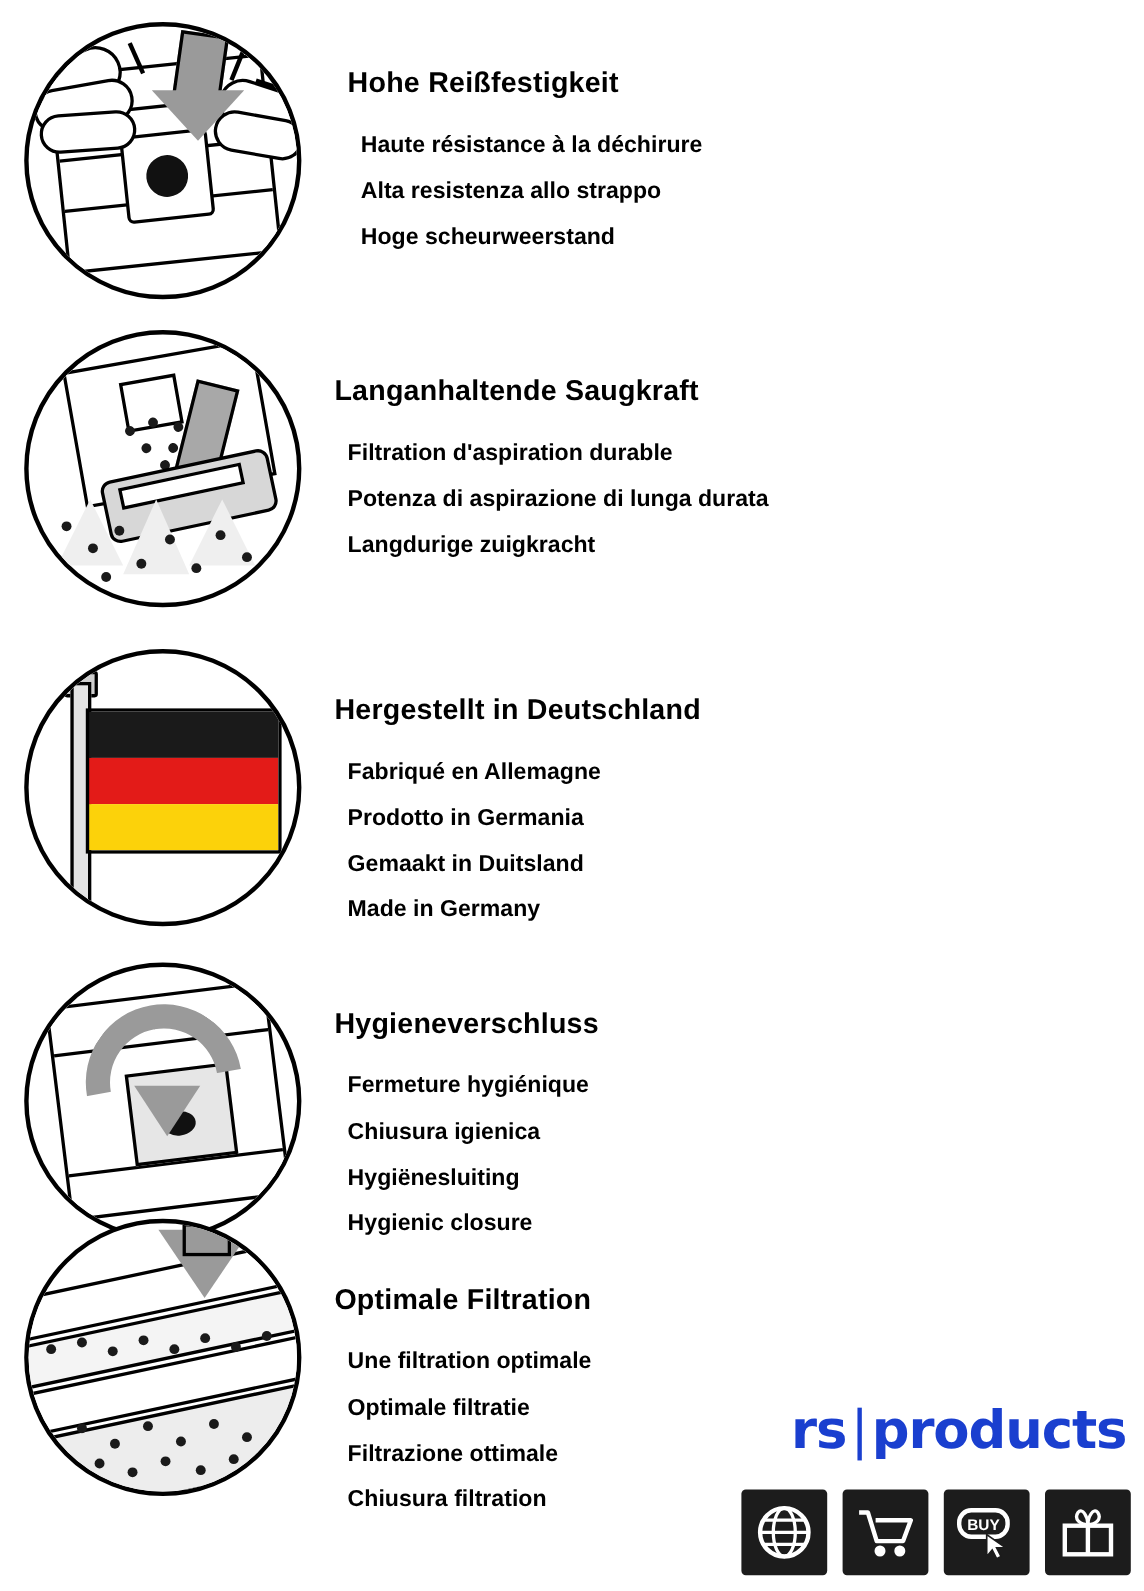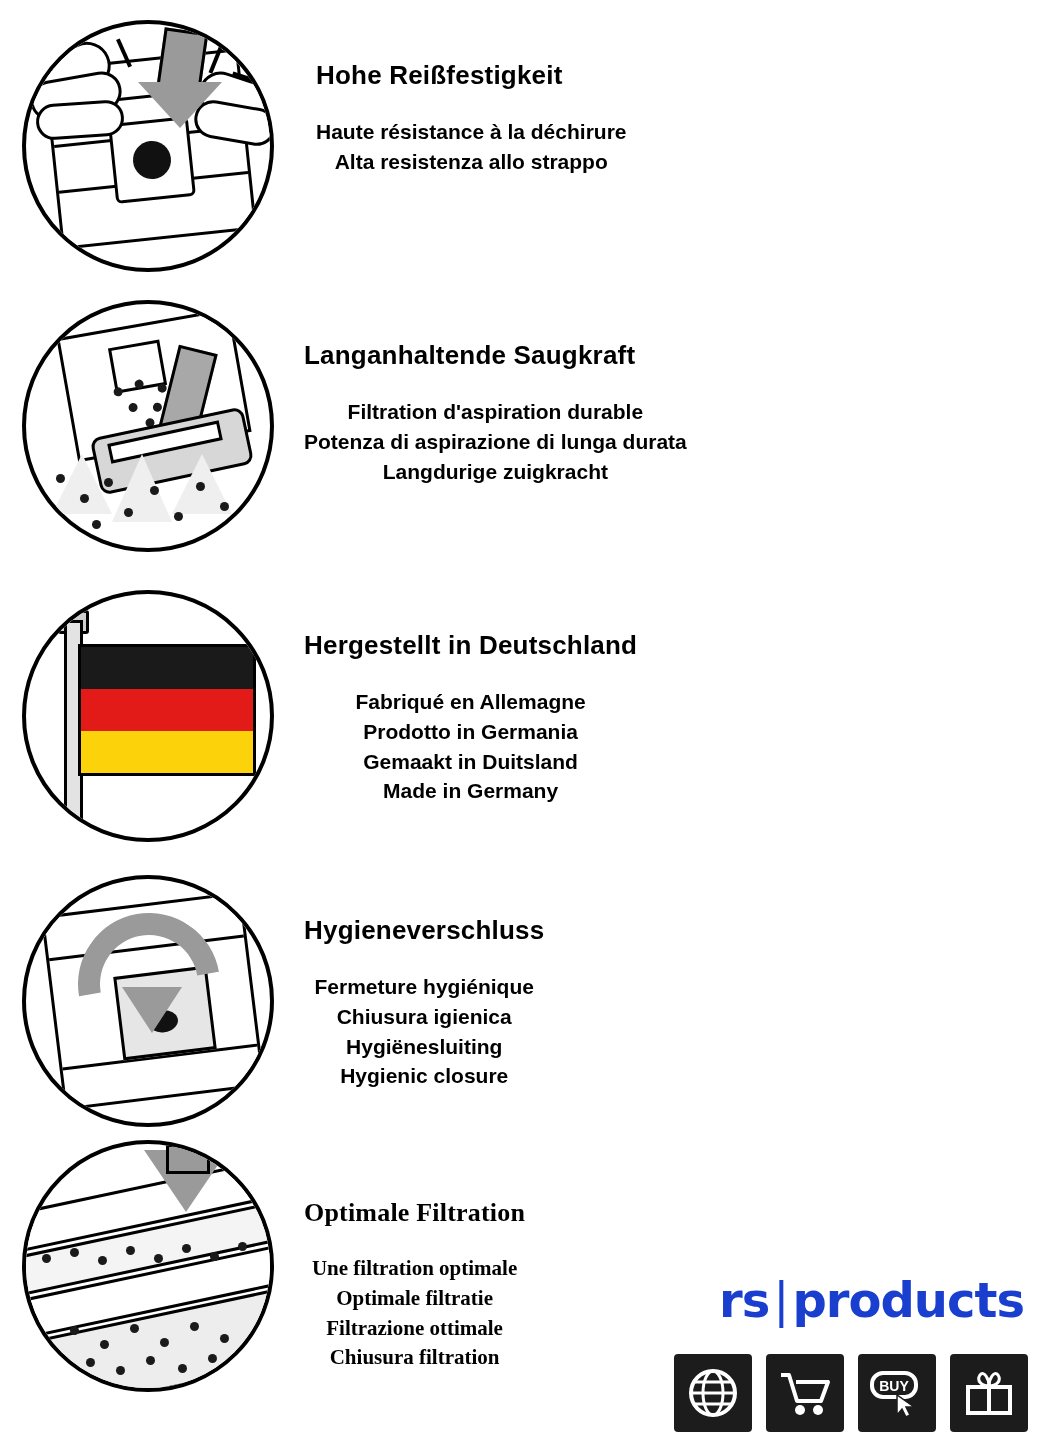--- a/index.html
+++ b/index.html
@@ -44,23 +44,22 @@
     font-size:26px;
     font-weight:bold;
     letter-spacing:.2px;
     margin:0 0 26px 0;
     white-space:nowrap;
   }
   .sub{
     font-size:21px;
     font-weight:bold;
     line-height:1.42;
-    margin:0;
+    margin:12px;
     white-space:nowrap;
-    text-align:center;
   }
 
   
   .bag1{
     position:absolute;left:26px;top:34px;width:190px;height:176px;
     background:#fff;border:3px solid #000;
     transform:rotate(-6deg);
   }
   .bag1 .ln{position:absolute;left:0;width:100%;height:3px;background:#000;}
   .sq1{
@@ -184,20 +183,21 @@
         <div class="arrowDown" style="left:112px;top:58px;border-left:42px solid transparent;border-right:42px solid transparent;border-top:46px solid #9a9a9a;"></div>
         <div style="position:absolute;left:96px;top:14px;width:4px;height:30px;background:#000;transform:rotate(-24deg);"></div>
         <div style="position:absolute;left:188px;top:20px;width:4px;height:30px;background:#000;transform:rotate(22deg);"></div>
         <div style="position:absolute;left:206px;top:52px;width:30px;height:4px;background:#000;transform:rotate(18deg);"></div>
       </div>
     </div>
     <div class="text-col">
       <h2 class="title">Hohe Reißfestigkeit</h2>
       <p class="sub">Haute résistance à la déchirure</p>
       <p class="sub">Alta resistenza allo strappo</p>
+      <p class="sub">Hoge scheurweerstand</p>
     </div>
   </div>
 
   <div class="feature" style="top:300px;">
     <div class="icon-wrap">
       <div class="circle">
         <div class="bag2">
           <div class="sq2"></div>
           <div class="dots" style="left:40px;top:52px;width:100px;height:50px;">
             <span style="left:4px;top:4px;"></span>
@@ -276,21 +276,21 @@
     </div>
     <div class="text-col">
       <h2 class="title">Hygieneverschluss</h2>
       <p class="sub">Fermeture hygiénique</p>
       <p class="sub">Chiusura igienica</p>
       <p class="sub">Hygiënesluiting</p>
       <p class="sub">Hygienic closure</p>
     </div>
   </div>
 
-  <div class="feature" style="top:1140px;font-family:Liberation Serif, serif;">
+  <div class="feature" style="top:1108px;">
     <div class="icon-wrap">
       <div class="circle">
         <div class="layers">
           <div class="layer" style="top:40px;background:#ffffff;transform:rotate(-12deg);"></div>
           <div class="layer" style="top:84px;background:#f4f4f4;transform:rotate(-12deg);"></div>
           <div class="layer" style="top:128px;background:#ffffff;transform:rotate(-12deg);"></div>
           <div class="layer" style="top:172px;height:70px;background:#ededed;transform:rotate(-12deg);"></div>
           <div class="dots" style="left:10px;top:96px;width:230px;height:36px;">
             <span style="left:6px;top:14px;"></span>
               <span style="left:34px;top:8px;"></span>

